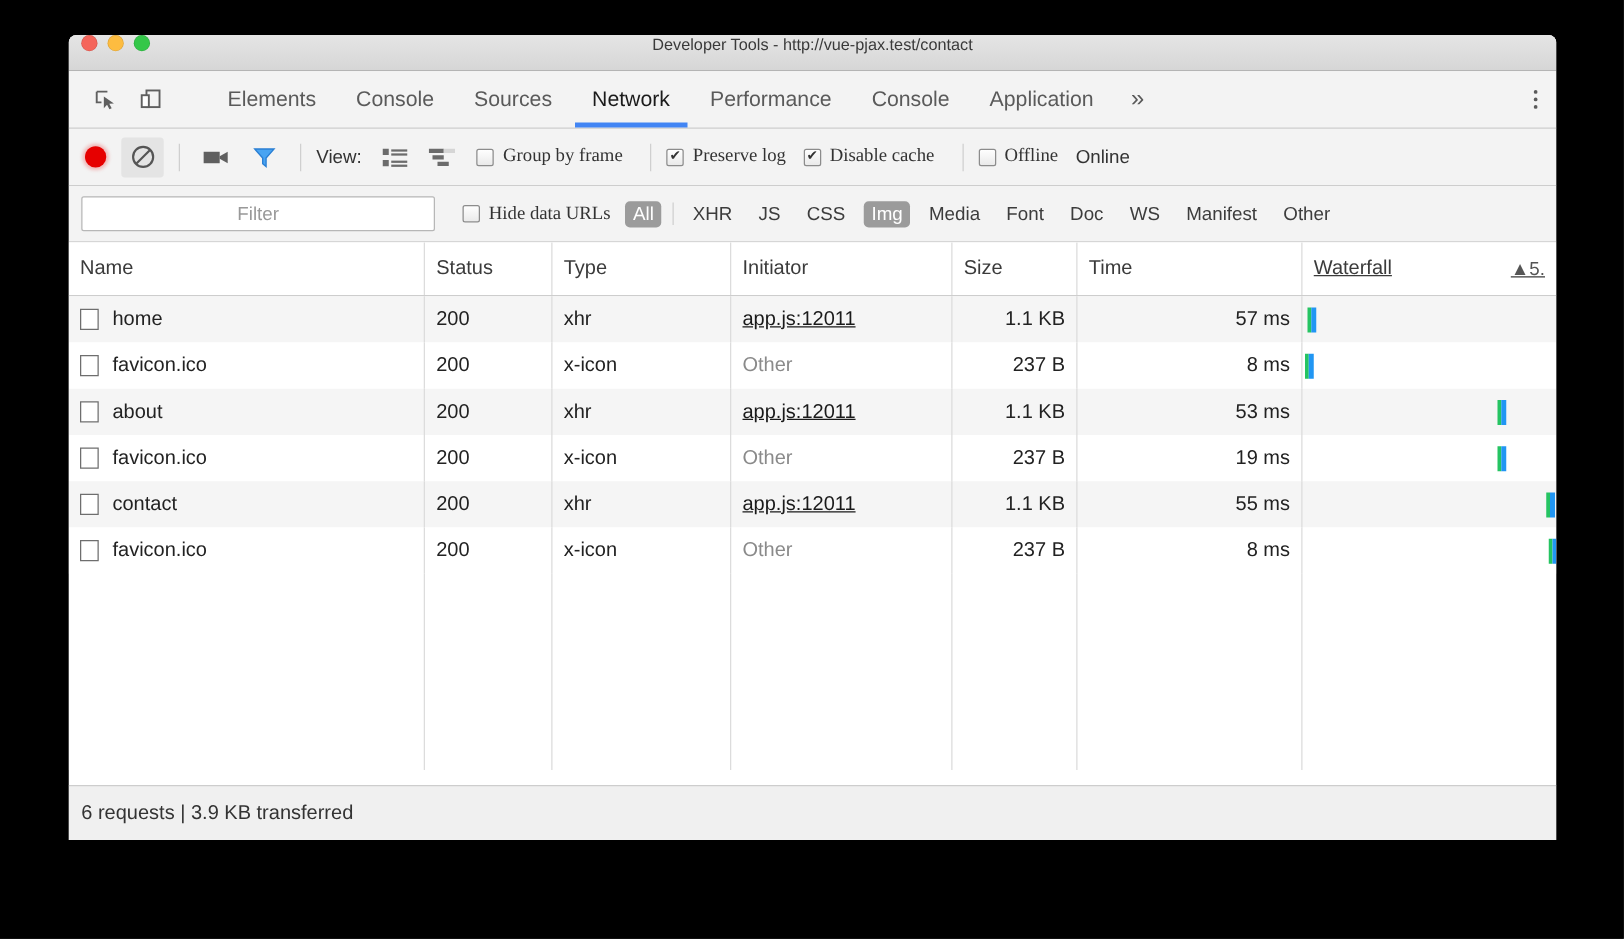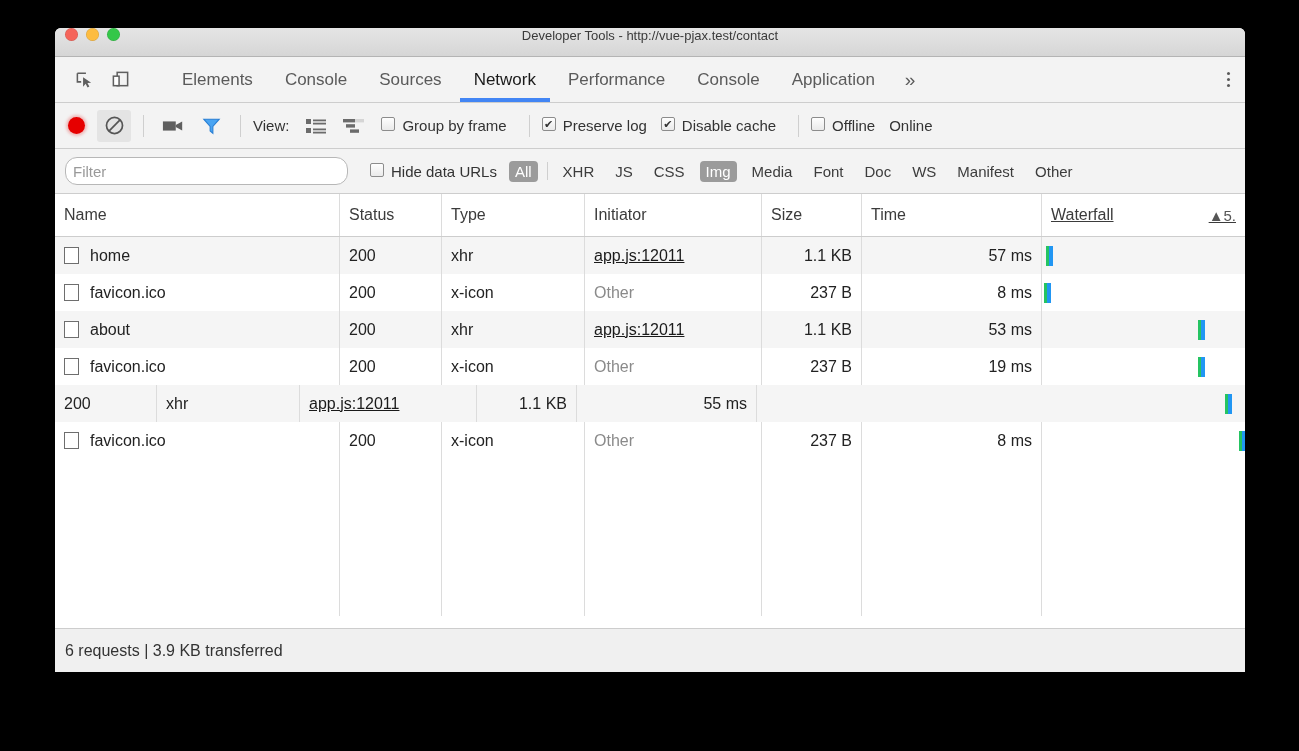--- a/index.html
+++ b/index.html
@@ -105,39 +105,40 @@
     width: 14px; height: 14px;
     border: 1px solid #8c8c8c; border-radius: 2px;
     background: linear-gradient(#fefefe,#eaeaea);
     display: inline-flex; align-items: center; justify-content: center;
     margin-right: 7px;
     flex: 0 0 auto;
   }
   .cb.checked::after {
     content: "✔"; font-size: 11px; color: #333; line-height: 1;
   }
-  .cb-wrap { display: flex; align-items: flex-start; margin-right: 10px; white-space: nowrap; }
+  .cb-wrap { display: flex; align-items: center; margin-right: 10px; white-space: nowrap; font-family: Liberation Serif, serif; }
   .plain-text { white-space: nowrap; }
 
   
   #filterbar {
     height: 45px;
     background: #f3f3f3;
     border-bottom: 1px solid #cdcdcd;
     display: flex; align-items: center;
     padding: 0 10px;
     font-size: 15px; color: #333;
   }
   #filter-input {
     width: 283px; height: 28px;
-    border: 1px solid #b7b7b7; border-radius: 12px;
+    border: 1px solid #b7b7b7; border-radius: 2px;
     background: #fff;
     padding: 0 7px;
     font-size: 15px; color: #222;
     font-family: "Liberation Sans", sans-serif;
+    text-align: center;
   }
   #filter-input::placeholder { color: #999; }
   #filter-types { display: flex; align-items: center; gap: 9px; margin-left: 2px; }
   .ftype {
     padding: 2px 6px; border-radius: 4px;
     color: #3c3c3c; white-space: nowrap;
   }
   .ftype.on { background: #9b9b9b; color: #ffffff; }
   .fsep { width: 1px; height: 18px; background: #cfcfcf; }
 
@@ -465,20 +466,24 @@
             <span>19 ms</span>
           </div>
           <div class="cell c-water">
             <div class="wf-bar" style="left: 77%;">
               <span class="wf-green"></span>
               <span class="wf-blue"></span>
             </div>
           </div>
         </div>
         <div class="row rowbody odd">
+          <div class="cell c-name">
+            <span class="file-icon"></span>
+            <span>contact</span>
+          </div>
           <div class="cell c-status">
             <span>200</span>
           </div>
           <div class="cell c-type">
             <span>xhr</span>
           </div>
           <div class="cell c-init">
             <span class="init-link">app.js:12011</span>
           </div>
           <div class="cell c-size">

